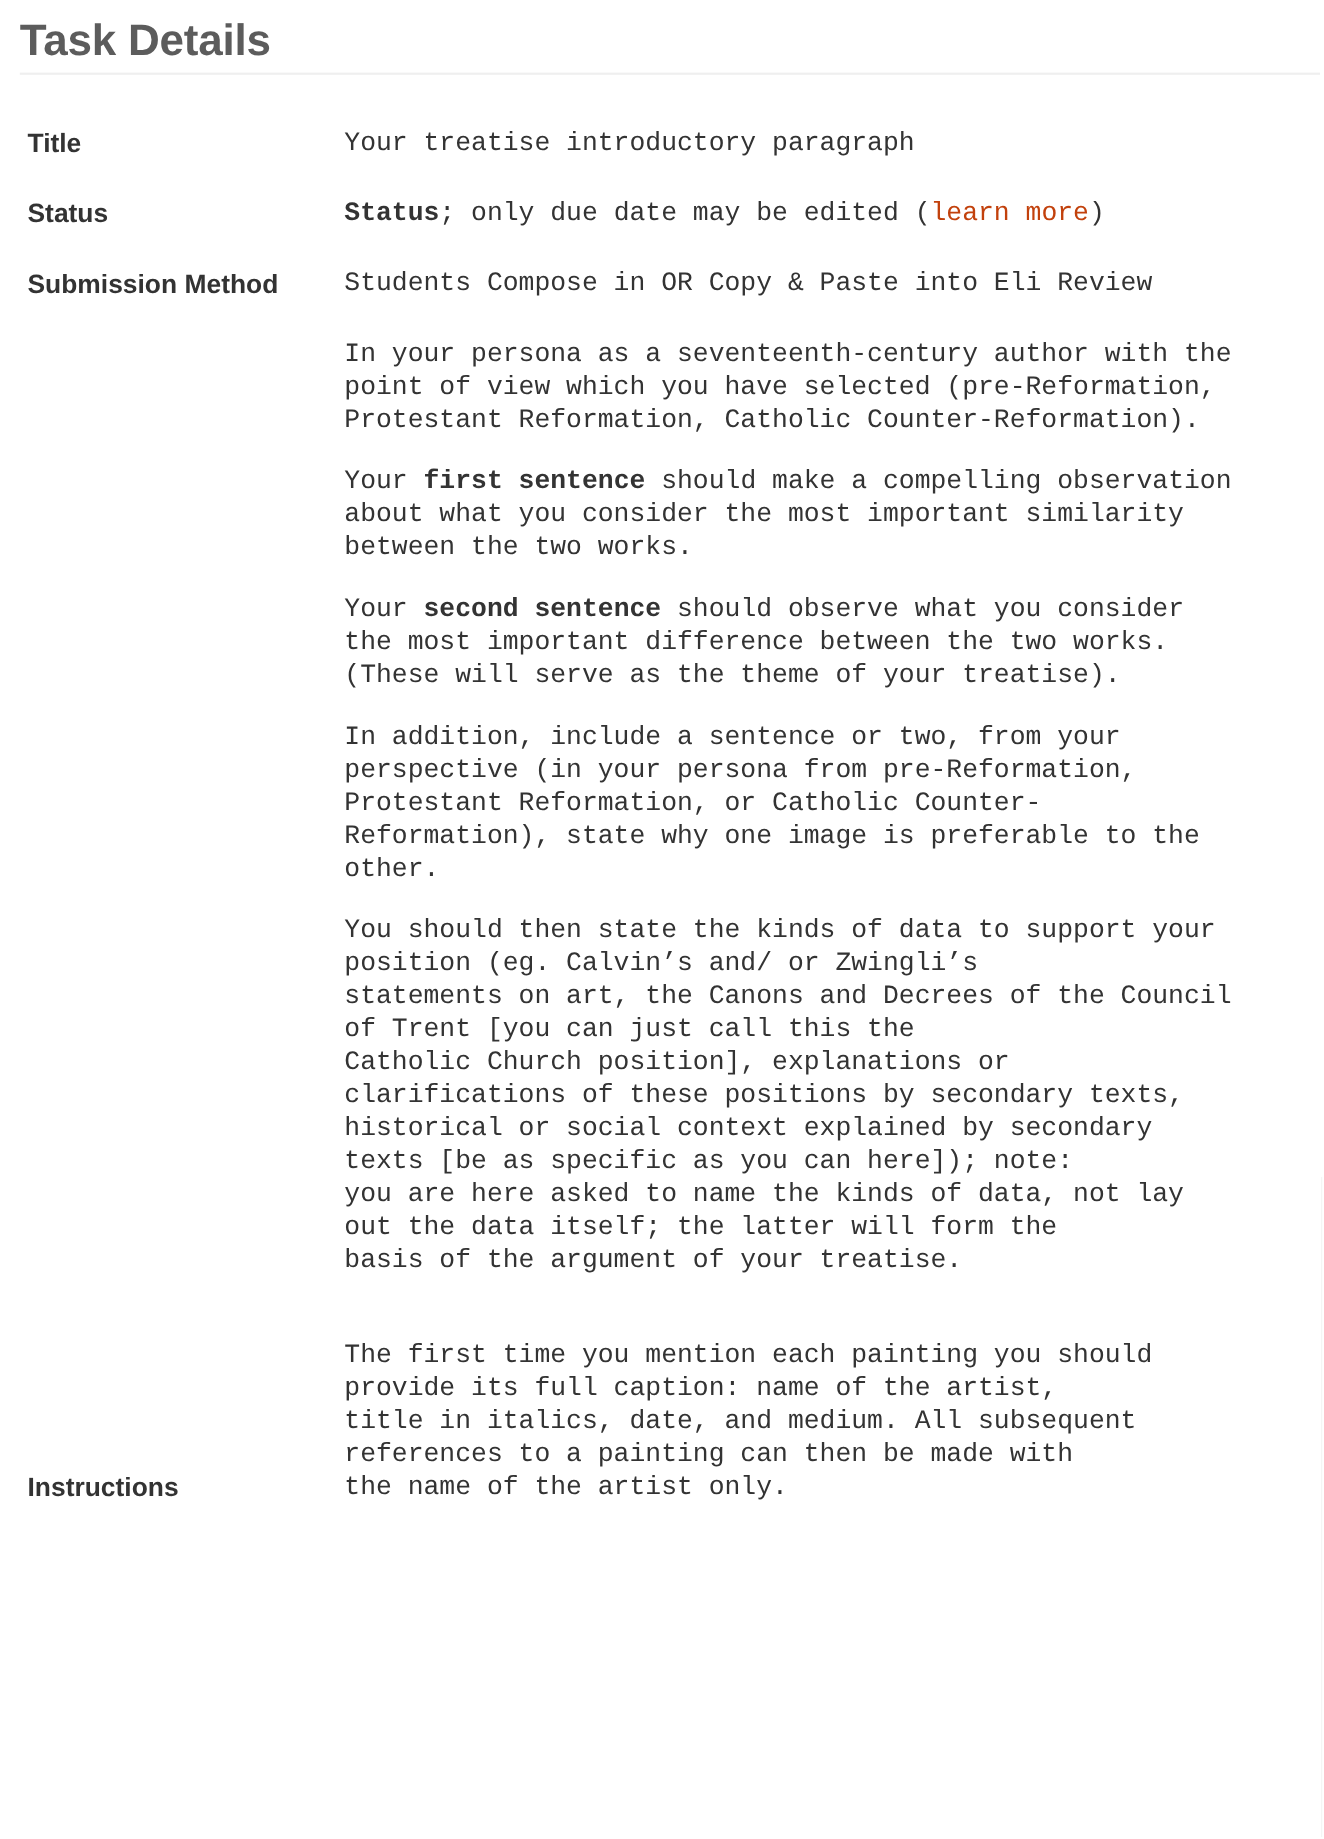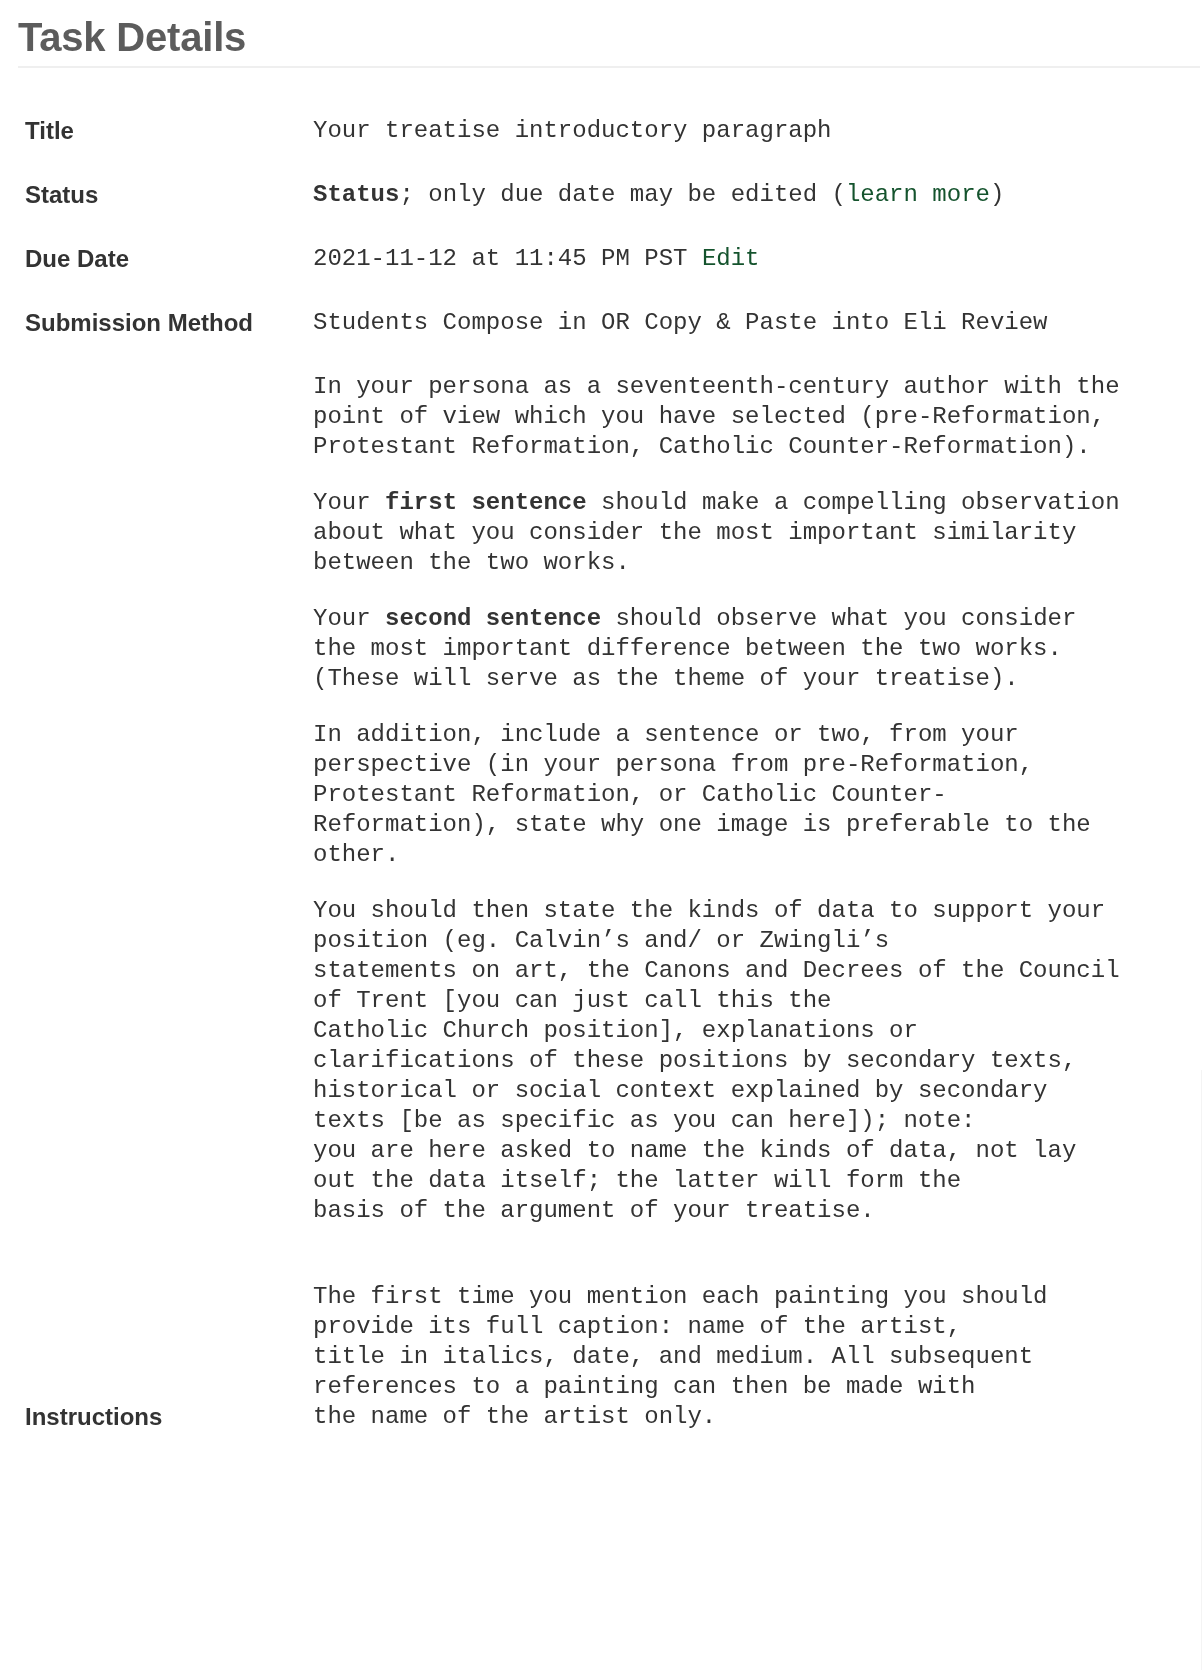--- a/index.html
+++ b/index.html
@@ -55,21 +55,21 @@
     }
     .row-value {
       flex: 0 0 810px;
       width: 810px;
       font-size: 24px;
       line-height: 30px;
       color: #333333;
       font-family: Liberation Mono, monospace;
     }
     .link {
-      color: #14532d;
+      color: #c2410c;
       text-decoration: none;
       cursor: pointer;
     }
     strong {
       font-weight: bold;
     }
     .instr-para {
       margin: 0 0 26px 0;
     }
     .instr-para.extra-gap {
@@ -101,24 +101,20 @@
     <div class="row">
       <div class="row-label">Title</div>
       <div class="row-value">Your treatise introductory paragraph</div>
     </div>
 
     <div class="row">
       <div class="row-label">Status</div>
       <div class="row-value"><strong>Status</strong><span>; only due date may be edited (</span><a class="link">learn more</a><span>)</span></div>
     </div>
 
-    <div class="row">
-      <div class="row-label">Due Date</div>
-      <div class="row-value"><span>2021-11-12 at 11:45 PM PST</span> <a class="link">Edit</a></div>
-    </div>
 
     <div class="row">
       <div class="row-label">Submission Method</div>
       <div class="row-value">Students Compose in OR Copy &amp; Paste into Eli Review</div>
     </div>
 
     <div class="row">
       <div class="row-label">Instructions</div>
       <div class="row-value">
 

